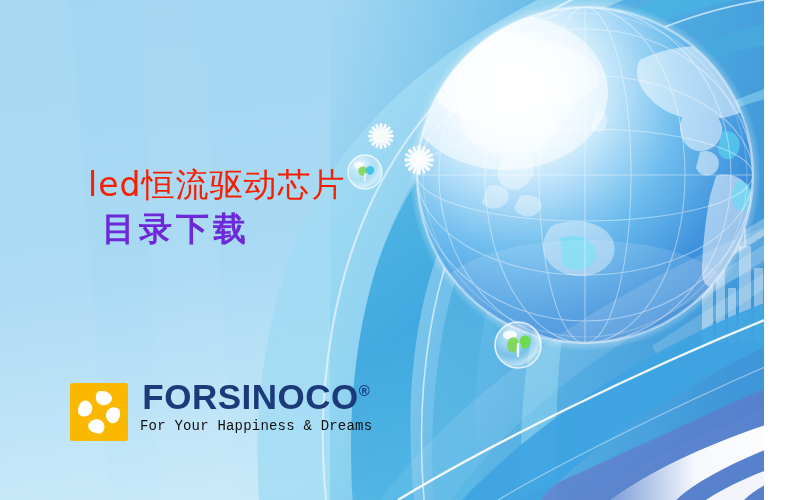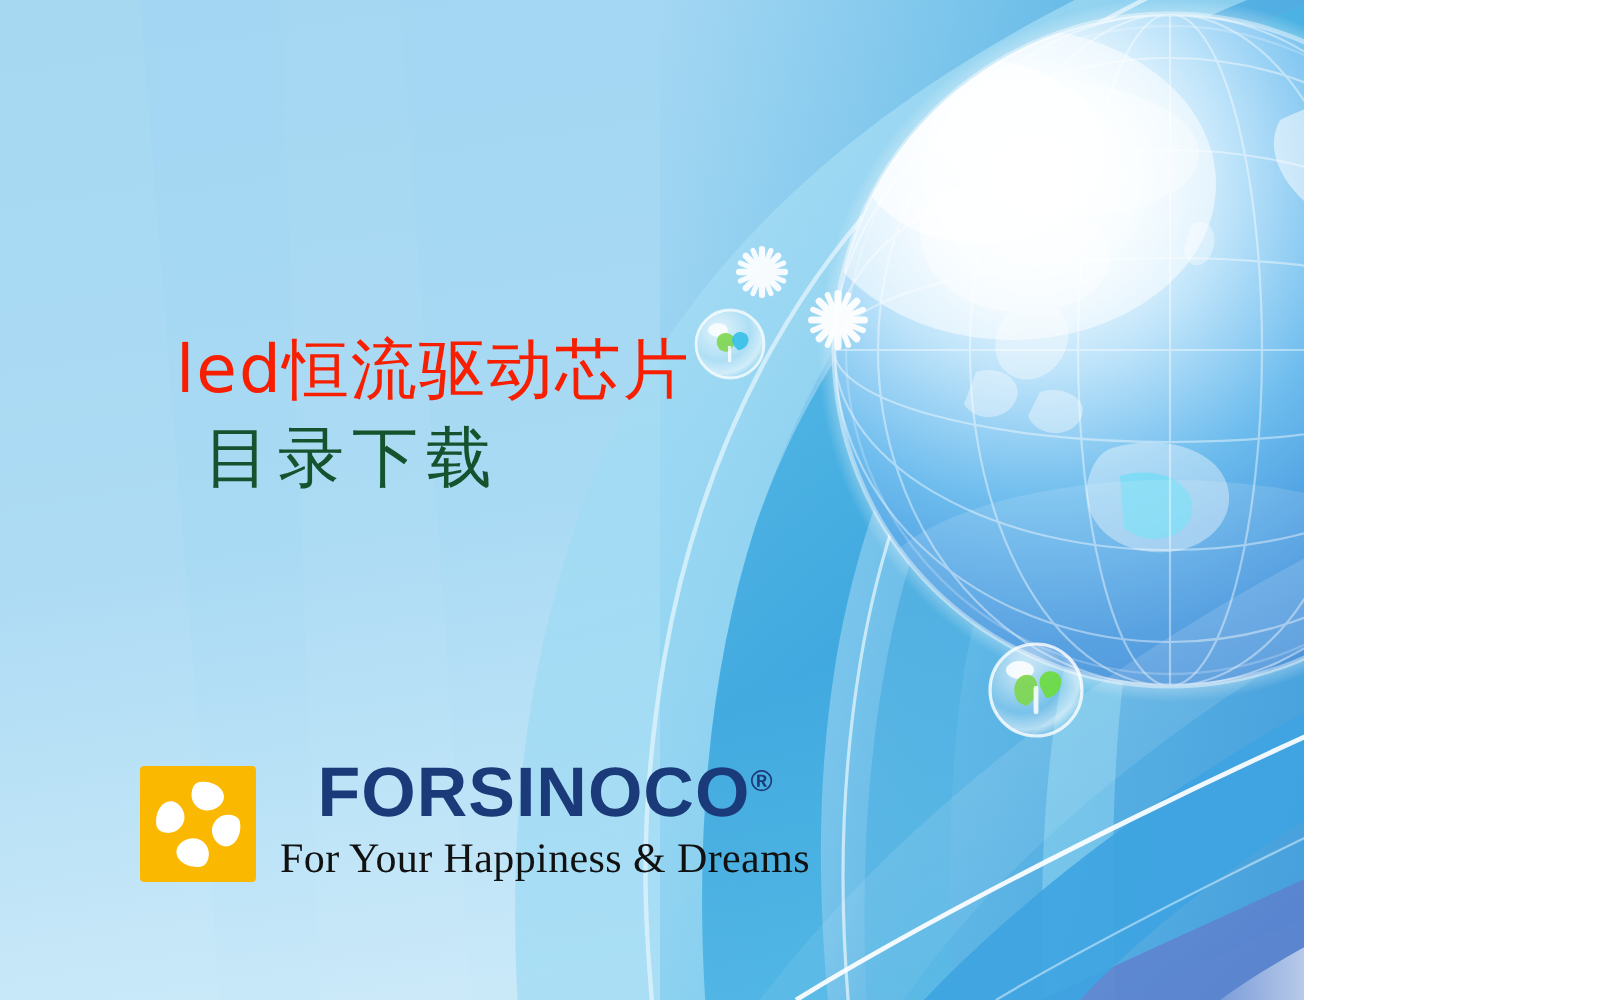--- a/index.html
+++ b/index.html
@@ -7,21 +7,21 @@
     margin: 0;
     padding: 0;
     background: #ffffff;
   }
   body {
     font-family: "Liberation Sans", sans-serif;
   }
 
   #banner {
     position: relative;
-    width: 652px;
+    width: 764px;
     height: 500px;
     overflow: hidden;
     background: #8fcdef;
   }
 
   .layer {
     position: absolute;
     top: 0;
     left: 0;
     width: 800px;
@@ -77,26 +77,26 @@
     position: relative;
     text-align: center;
   }
   #logo-reg {
     font-size: 15px;
     vertical-align: super;
     font-weight: bold;
     letter-spacing: 0;
   }
   #logo-tagline {
-    font-size: 21px;
+    font-size: 14px;
     font-weight: 400;
     letter-spacing: 0.2px;
     line-height: 1;
     margin-top: 5px;
-    font-family: Liberation Serif, serif;
+    font-family: Liberation Mono, monospace;
     white-space: nowrap;
   }
 </style>
 </head>
 <body>
 
 <div id="banner">
 
   <svg class="layer" viewBox="0 0 800 500" preserveAspectRatio="none" xmlns="http://www.w3.org/2000/svg">
     <defs>
@@ -334,21 +334,21 @@
         <ellipse cx="-7" cy="-9" rx="6" ry="4" fill="#ffffff" opacity="0.8"></ellipse>
         <path d="M-8,5 C-13,-2 -7,-9 -2,-6 C2,-3 -1,5 -5,7 Z" fill="#7fd64f" opacity="0.9"></path>
         <path d="M2,0 C-2,-6 5,-11 9,-7 C13,-3 9,3 4,3 Z" fill="#35c0e8" opacity="0.9"></path>
         <rect x="-1.1" y="-2" width="2.2" height="12" rx="1" fill="#ffffff" opacity="0.8"></rect>
       </g>
     </g>
   </svg>
 
   <div id="headline">
     <div class="headline-line headline-line-1" style="color: rgb(248, 31, 0);">led恒流驱动芯片</div>
-    <div class="headline-line headline-line-2" style="color: #14532d;">目录下载</div>
+    <div class="headline-line headline-line-2" style="color: #6d28d9; font-weight: bold;">目录下载</div>
   </div>
 
   <div id="logo">
     <svg id="logo-mark" viewBox="0 0 58 58" xmlns="http://www.w3.org/2000/svg">
       <rect id="logo-mark-bg" x="0" y="0" width="58" height="58" rx="1.5" fill="#fbb800"></rect>
       <g id="logo-mark-petals" fill="#ffffff">
 
         <path d="M29.8,8.0 C36.4,7.2 42.2,11.0 42.0,15.6 C41.8,20.0 36.0,23.2 31.6,22.0
                  C27.6,20.9 25.4,17.2 25.8,13.6 C26.1,10.6 27.4,8.3 29.8,8.0 Z"></path>
 

